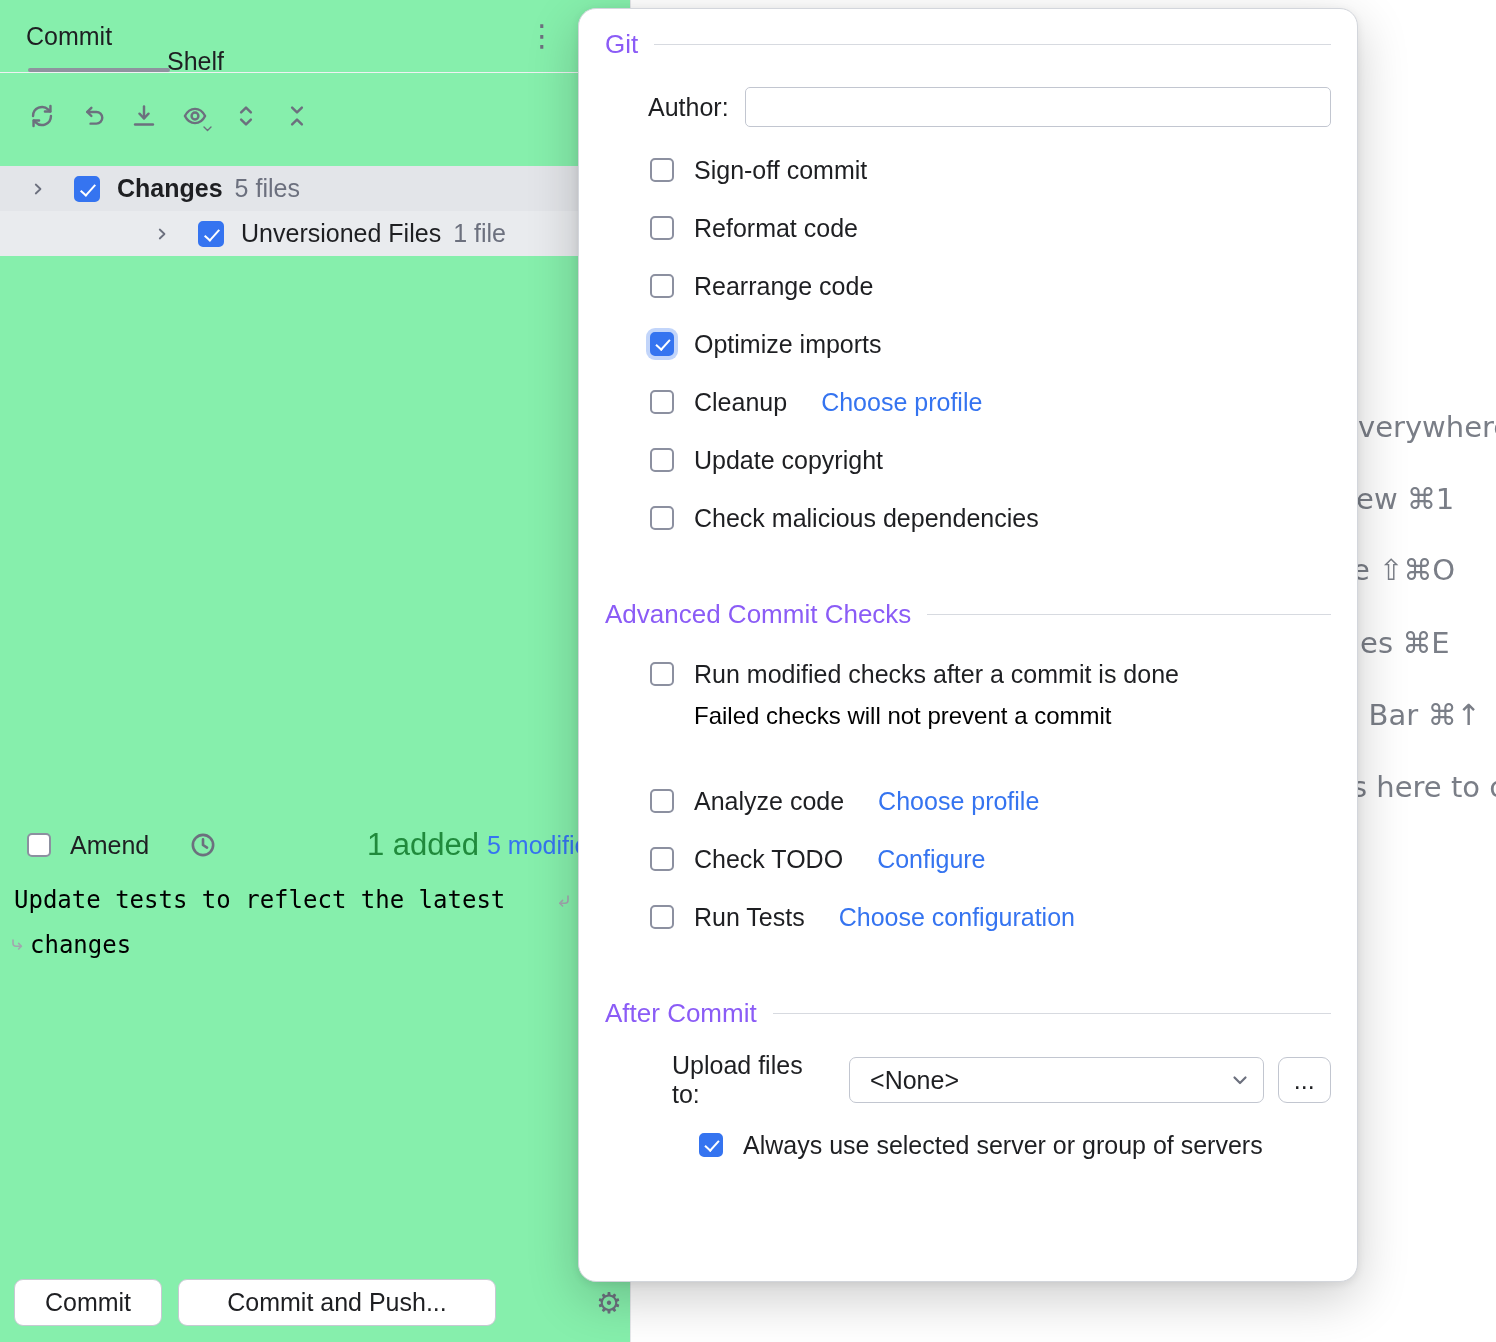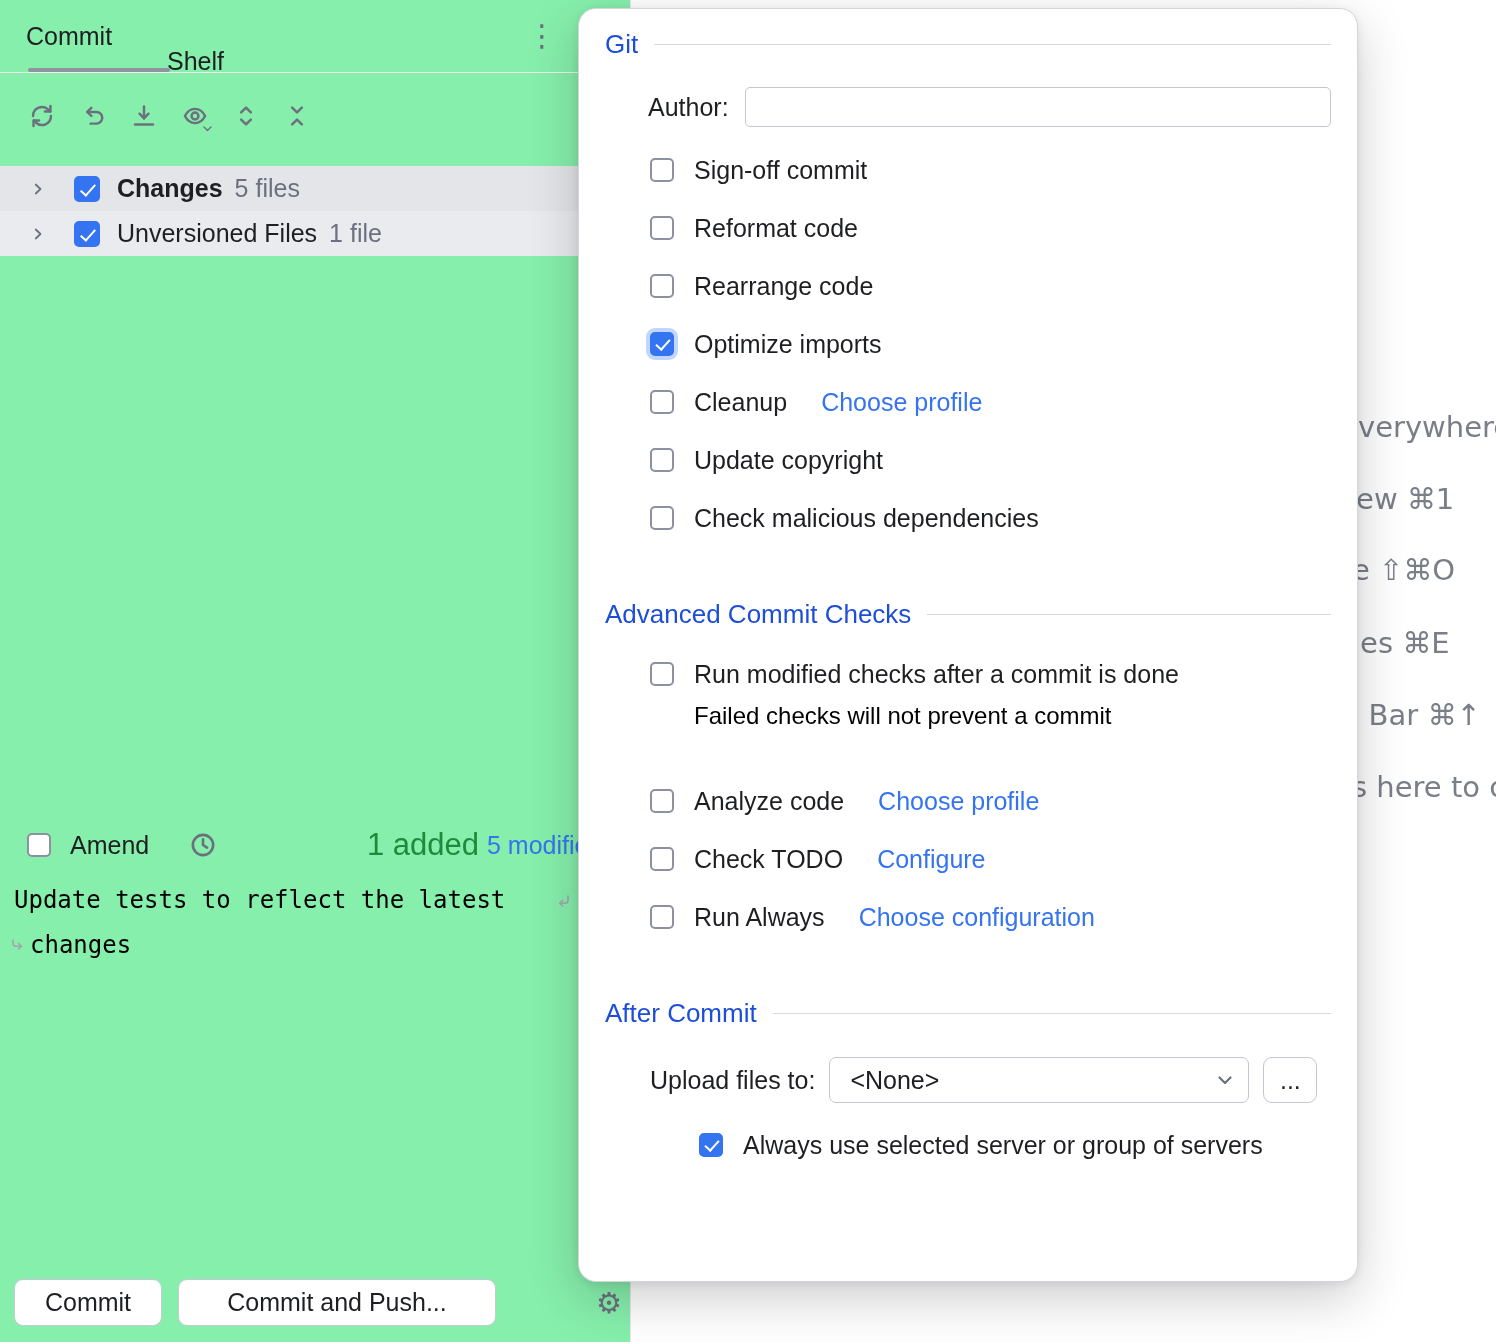--- a/index.html
+++ b/index.html
@@ -17,21 +17,21 @@
   .kebab{position:absolute;left:522px;top:8px;width:40px;height:56px;font-size:30px;color:#6C707E;text-align:center;line-height:56px;cursor:pointer;}
 
   .toolbar{position:absolute;left:24px;top:98px;display:flex;gap:15px;}
   .tbtn{width:36px;height:36px;display:flex;align-items:center;justify-content:center;border-radius:6px;cursor:pointer;position:relative;}
   .tbtn svg{stroke:#6C707E;fill:none;stroke-width:1.5;stroke-linecap:round;stroke-linejoin:round;}
   .mini-arrow{position:absolute;right:1px;bottom:2px;}
 
   .tree{position:absolute;left:0;top:166px;width:630px;}
   .tree-row{height:45px;display:flex;align-items:center;padding-left:28px;cursor:pointer;}
   .tree-row.r1{background:#E3E5E9;}
-  .tree-row.r2{background:#E9EBEE;}
+  .tree-row.r2{background:#E9EBEE;justify-content:center;}
   .chev{width:20px;height:20px;display:flex;align-items:center;justify-content:center;}
   .chev svg{stroke:#6C707E;fill:none;stroke-width:1.6;stroke-linecap:round;stroke-linejoin:round;}
   .tree-cb{margin-left:26px;}
   .tree-label{margin-left:17px;font-size:25px;}
   .tree-label.bold{font-weight:700;}
   .tree-meta{margin-left:12px;font-size:25px;color:#6C707E;}
 
   
   .cb{flex:none;width:24px;height:24px;box-sizing:border-box;border:2px solid #8C90A0;border-radius:5px;background:#fff;position:relative;cursor:pointer;}
   .cb.checked{background:#3574F0;border-color:#3574F0;}
@@ -72,30 +72,30 @@
   .hf1{left:1348px;top:482px;}
   .hf2{left:1352px;top:553px;}
   .hf3{left:1344px;top:626px;}
   .hf4{left:1341px;top:698px;}
   .hf5{left:1352px;top:770px;}
 
   
   .popup{position:absolute;left:578px;top:8px;width:780px;height:1274px;box-sizing:border-box;background:#fff;
          border:1px solid #D3D6DC;border-radius:18px;box-shadow:0 16px 52px rgba(0,0,0,0.20),0 2px 8px rgba(0,0,0,0.08);
          z-index:10;padding:12px 26px 0 26px;overflow:hidden;}
-  .sec{display:flex;align-items:center;font-size:26px;line-height:34px;color:#1d4ed8;}
+  .sec{display:flex;align-items:center;font-size:26px;line-height:34px;color:#8b5cf6;}
   .sec .rule{flex:1;height:1px;background:#D7DAE0;margin-left:16px;}
   .author-row{display:flex;align-items:center;margin:24px 0 0 43px;height:44px;}
   .author-row label{font-size:25px;}
   .author-input{flex:1;margin-left:16px;height:40px;box-sizing:border-box;border:1px solid #C2C6D0;border-radius:5px;font-size:24px;padding:0 10px;font-family:inherit;outline:none;}
   .cb-row{display:flex;align-items:center;margin-left:45px;min-height:30px;}
   .cb-label{margin-left:20px;font-size:25px;color:#1E1F22;cursor:pointer;}
   .link{margin-left:34px;font-size:25px;color:#3574F0;cursor:pointer;text-decoration:none;}
   .hint-text{margin:12px 0 0 89px;font-size:24px;line-height:30px;color:#000000;}
-  .upload-row{display:flex;align-items:center;margin:26px 0 0 45px;height:48px;}
+  .upload-row{display:flex;align-items:center;margin:26px 0 0 67px;height:48px;}
   .upload-label{font-size:25px;}
   .dropdown{margin-left:14px;width:420px;height:46px;box-sizing:border-box;border:1px solid #C2C6D0;border-radius:7px;
             display:flex;align-items:center;justify-content:space-between;padding:0 12px 0 20px;font-size:25px;cursor:pointer;background:#fff;}
   .dropdown svg{stroke:#6C707E;fill:none;stroke-width:1.6;stroke-linecap:round;stroke-linejoin:round;}
   .more-btn{margin-left:14px;width:54px;height:46px;box-sizing:border-box;border:1px solid #C2C6D0;border-radius:9px;background:#fff;font-size:25px;color:#1E1F22;cursor:pointer;font-family:inherit;}
   .always-row{margin-left:94px;}
 </style>
 </head>
 <body class="noselect">
 
@@ -284,21 +284,21 @@
     <span class="cb-label">Analyze code</span>
     <a class="link">Choose profile</a>
   </div>
   <div class="cb-row" style="margin-top:28px">
     <span class="cb"></span>
     <span class="cb-label">Check TODO</span>
     <a class="link">Configure</a>
   </div>
   <div class="cb-row" style="margin-top:28px">
     <span class="cb"></span>
-    <span class="cb-label">Run Always</span>
+    <span class="cb-label">Run Tests</span>
     <a class="link">Choose configuration</a>
   </div>
 
   <div class="sec" style="margin-top:64px">
     <span>After Commit</span>
     <span class="rule"></span>
   </div>
 
   <div class="upload-row">
     <span class="upload-label">Upload files to:</span>

